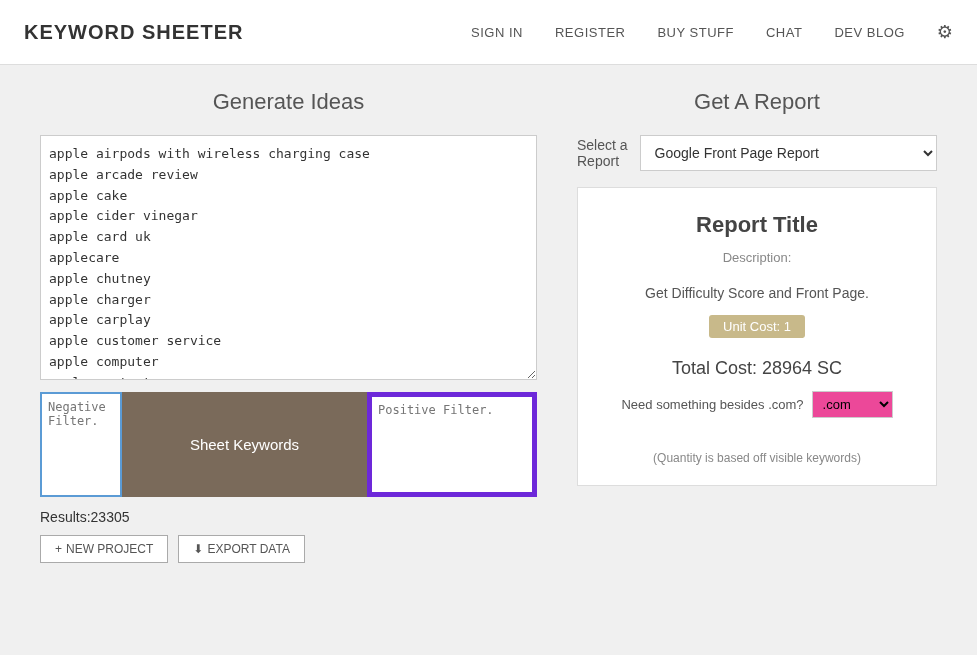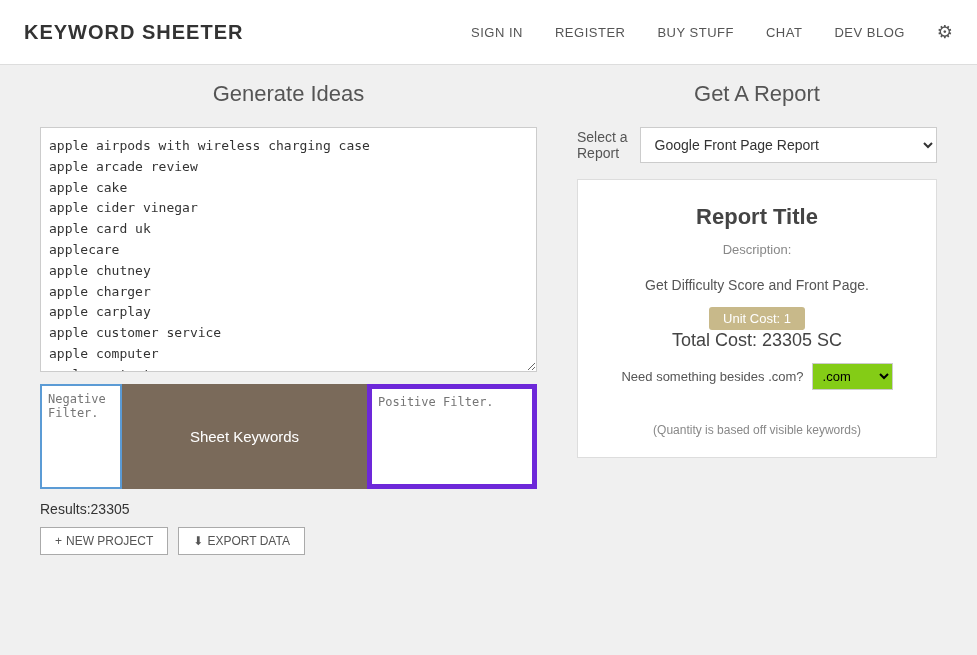--- a/index.html
+++ b/index.html
@@ -41,21 +41,21 @@
     }
     .gear-icon {
       font-size: 18px;
       color: #555;
       cursor: pointer;
     }
 
     
     .main {
       display: flex;
-      padding: 16px 40px;
+      padding: 24px 40px;
       gap: 40px;
     }
 
     
     .left-panel {
       flex: 1;
     }
     .section-title {
       text-align: center;
       font-size: 22px;
@@ -192,20 +192,21 @@
       color: #555;
       margin-bottom: 14px;
     }
     .unit-cost-badge {
       display: inline-block;
       background: #c8b98a;
       color: #fff;
       font-size: 13px;
       padding: 4px 14px;
       border-radius: 3px;
+      margin-bottom: 20px;
     }
     .total-cost {
       font-size: 18px;
       color: #444;
       margin-bottom: 12px;
     }
     .purchase-btn {
       width: 100%;
       padding: 14px;
       background: #5b9bd5;
@@ -223,21 +224,21 @@
       justify-content: center;
       gap: 8px;
       font-size: 13px;
       color: #555;
       margin-bottom: 14px;
     }
     .domain-select {
       padding: 4px 6px;
       border: 1px solid #ccc;
       font-size: 13px;
-      background: #84cc16;
+      background: #ec4899;
     }
     .quantity-note {
       font-size: 12px;
       color: #888;
       text-align: center;
       margin-top: 33px;
     }
   </style>
 </head>
 <body>
@@ -311,21 +312,21 @@
         <option>Search Volume Report</option>
       </select>
     </div>
 
     <div class="report-card">
       <div class="report-card-title">Report Title</div>
       <div class="report-description-label">Description:</div>
       <div class="report-description-text">Get Difficulty Score and Front Page.</div>
       <div class="unit-cost-badge">Unit Cost: 1</div>
       <br>
-      <div class="total-cost">Total Cost: 23305 SC</div>
+      <div class="total-cost">Total Cost: 28964 SC</div>
 
       <div class="domain-row">
         <span>Need something besides .com?</span>
         <select class="domain-select">
           <option>.com</option>
           <option>.co.uk</option>
           <option>.com.au</option>
         </select>
       </div>
       <div class="quantity-note">(Quantity is based off visible keywords)</div>

